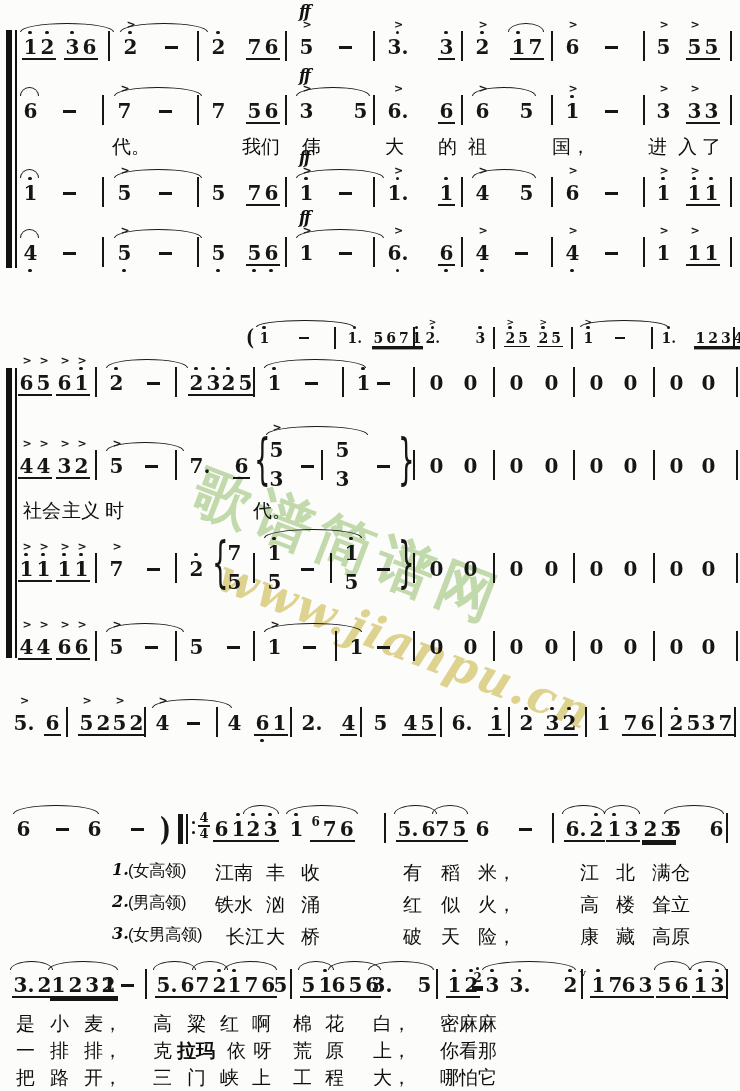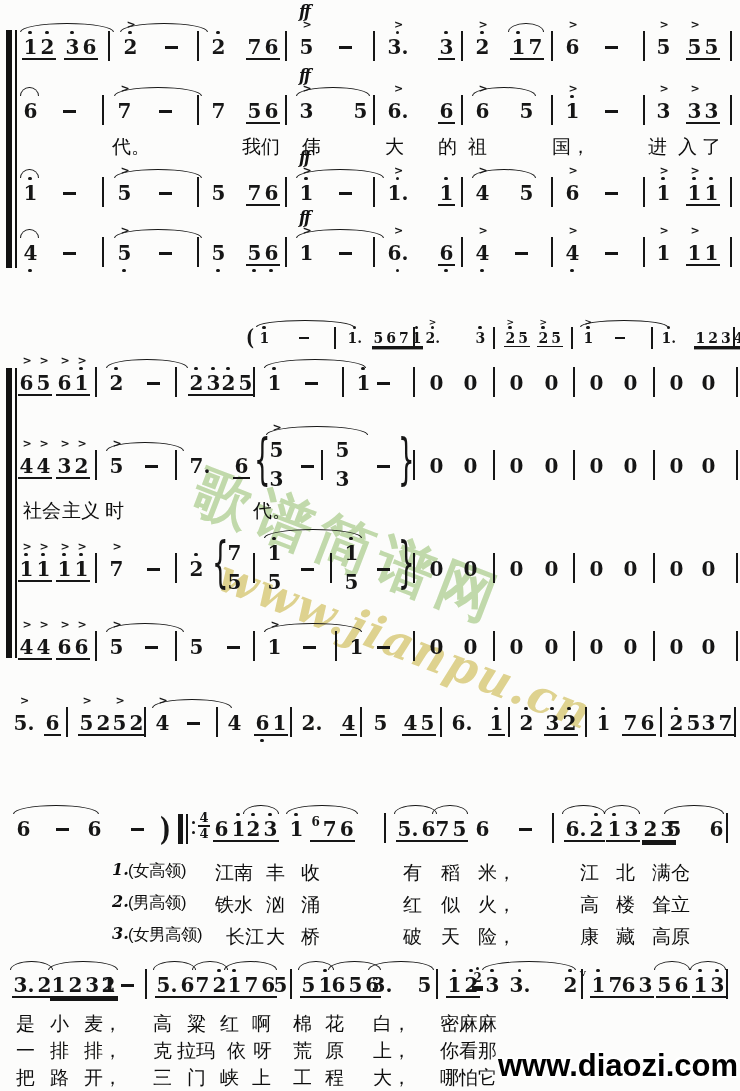--- a/index.html
+++ b/index.html
@@ -938,21 +938,21 @@
         <span class="lyr" style="left: 325px;">花</span>
         <span class="lyr" style="left: 373px;">白，</span>
         <span class="lyr" style="left: 440px;">密麻</span>
         <span class="lyr" style="left: 478px;">麻</span>
       </div>
       <div class="nrow" style="top: 1038px;">
         <span class="lyr" style="left: 16px;">一</span>
         <span class="lyr" style="left: 50px;">排</span>
         <span class="lyr" style="left: 84px;">排，</span>
         <span class="lyr" style="left: 153px;">克</span>
-        <span class="lyr" style="left: 177px;">拉玛</span>
+        <span class="lyr" style="left: 177px; font-weight: bold;">拉玛</span>
         <span class="lyr" style="left: 227px;">依</span>
         <span class="lyr" style="left: 253px;">呀</span>
         <span class="lyr" style="left: 293px;">荒</span>
         <span class="lyr" style="left: 325px;">原</span>
         <span class="lyr" style="left: 373px;">上，</span>
         <span class="lyr" style="left: 440px;">你看</span>
         <span class="lyr" style="left: 478px;">那</span>
       </div>
       <div class="nrow" style="top: 1065px;">
         <span class="lyr" style="left: 16px;">把</span>
@@ -966,14 +966,13 @@
         <span class="lyr" style="left: 325px;">程</span>
         <span class="lyr" style="left: 373px;">大，</span>
         <span class="lyr" style="left: 440px;">哪怕</span>
         <span class="lyr" style="left: 478px;">它</span>
       </div>
       <div class="sys-thick" style="left: 6px; top: 30px; height: 238px;"></div>
       <div class="sys-thin" style="left: 15px; top: 30px; height: 238px;"></div>
       <div class="sys-thick" style="left: 6px; top: 368px; height: 290px;"></div>
       <div class="sys-thin" style="left: 15px; top: 368px; height: 290px;"></div>
     </div>
-  <div class="dz dz-url">www.diaozi.com</div>
 </div>
 
 </body></html>

